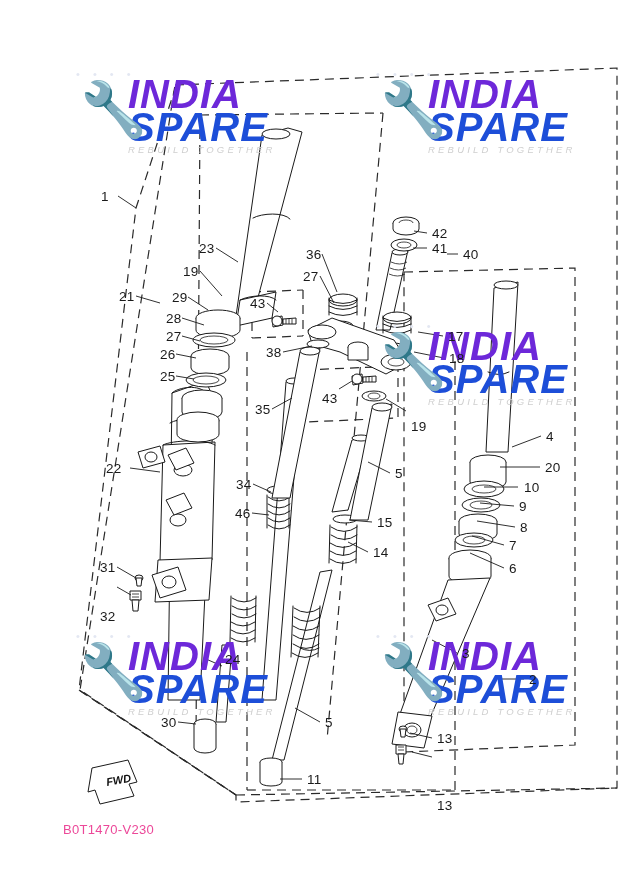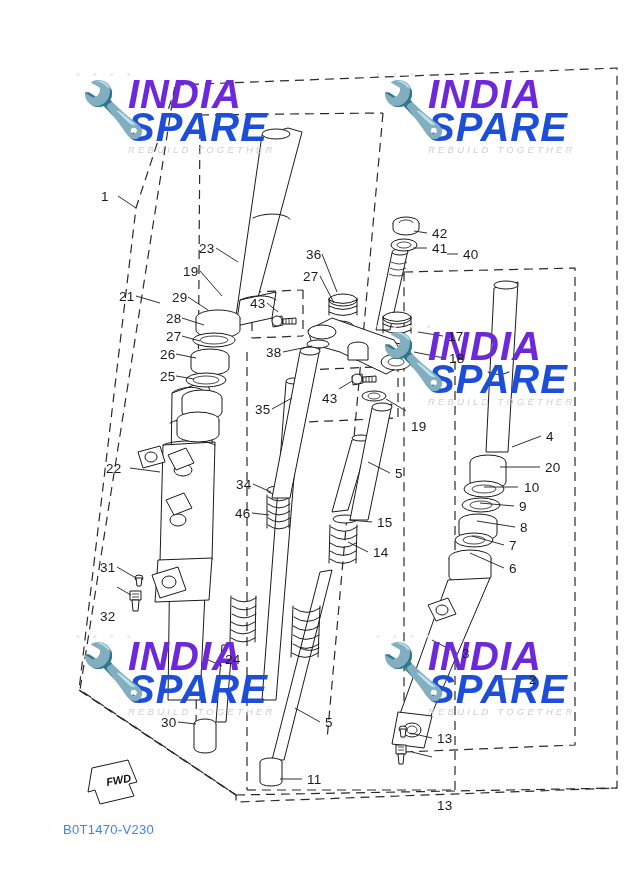--- a/index.html
+++ b/index.html
@@ -3,21 +3,21 @@
 <meta charset="utf-8">
 <style>
   html,body{margin:0;padding:0;background:#ffffff;}
   body{width:631px;height:896px;position:relative;overflow:hidden;
        font-family:"Liberation Sans","DejaVu Sans",sans-serif;color:#111;}
   #stage{position:absolute;left:0;top:0;width:631px;height:896px;}
   svg#diagram{position:absolute;left:0;top:0;width:631px;height:896px;}
   .lbl{position:absolute;font-size:13.5px;font-weight:400;color:#1a1a1a;
        letter-spacing:.2px;line-height:1;white-space:nowrap;}
   #partno{position:absolute;left:63px;top:822px;font-size:13px;
-          letter-spacing:.3px;color:#3b82f6;}
+          letter-spacing:.3px;color:#ec4899;}
   .wm{position:absolute;pointer-events:none;}
   .wm .wmin{font-size:40px;font-weight:700;font-style:italic;letter-spacing:1px;
             line-height:.82;}
   .wm .o{color:#6d28d9;}
   .wm .g{color:#1d4ed8;}
   .wm .t{font-size:9.5px;font-weight:400;color:#cfcfcf;letter-spacing:3.2px;
          font-style:italic;}
   .wm .wrench{position:absolute;left:-48px;top:4px;color:#d6dcee;font-size:54px;
               line-height:1;}
   .dots{position:absolute;left:-52px;top:-10px;color:#e3e7f2;font-size:11px;

